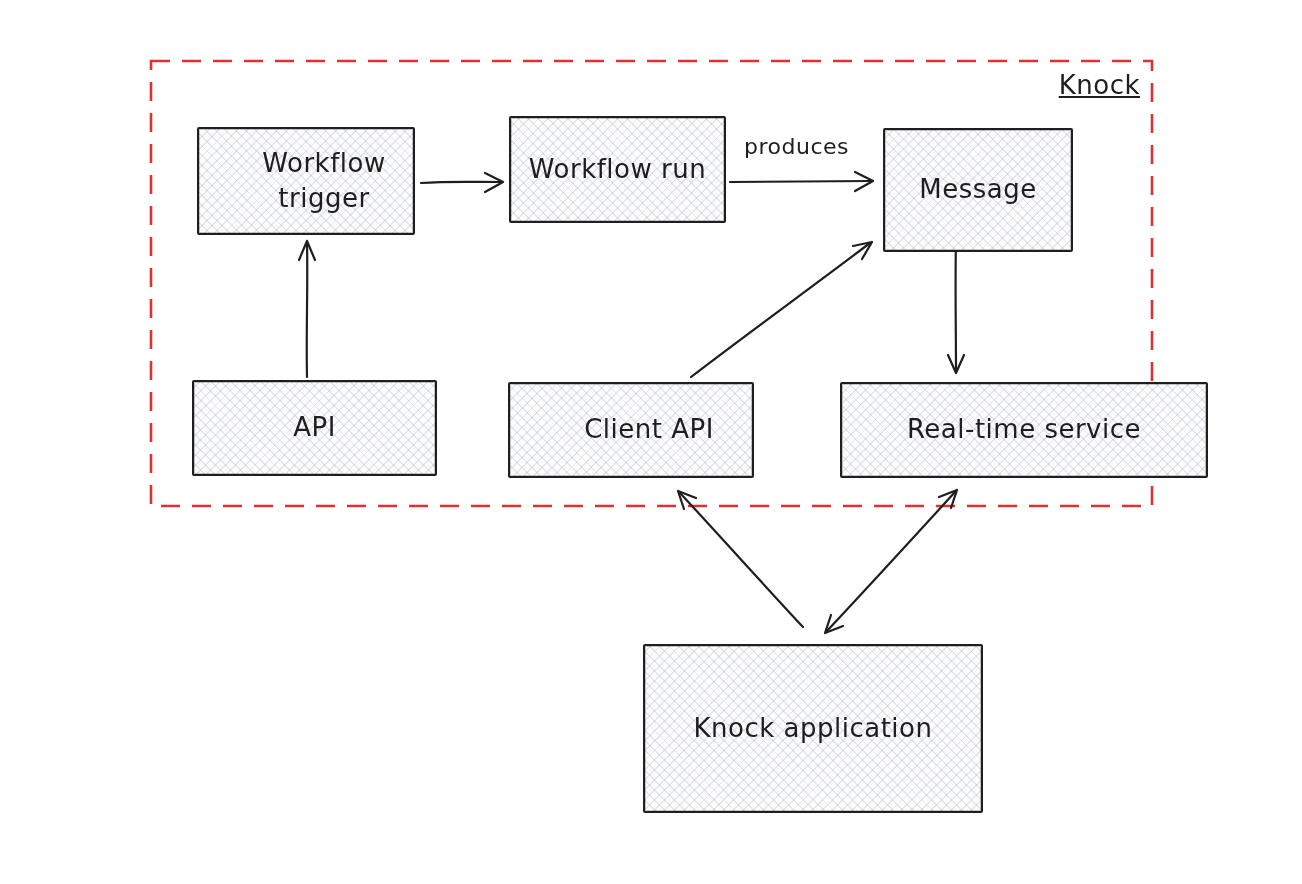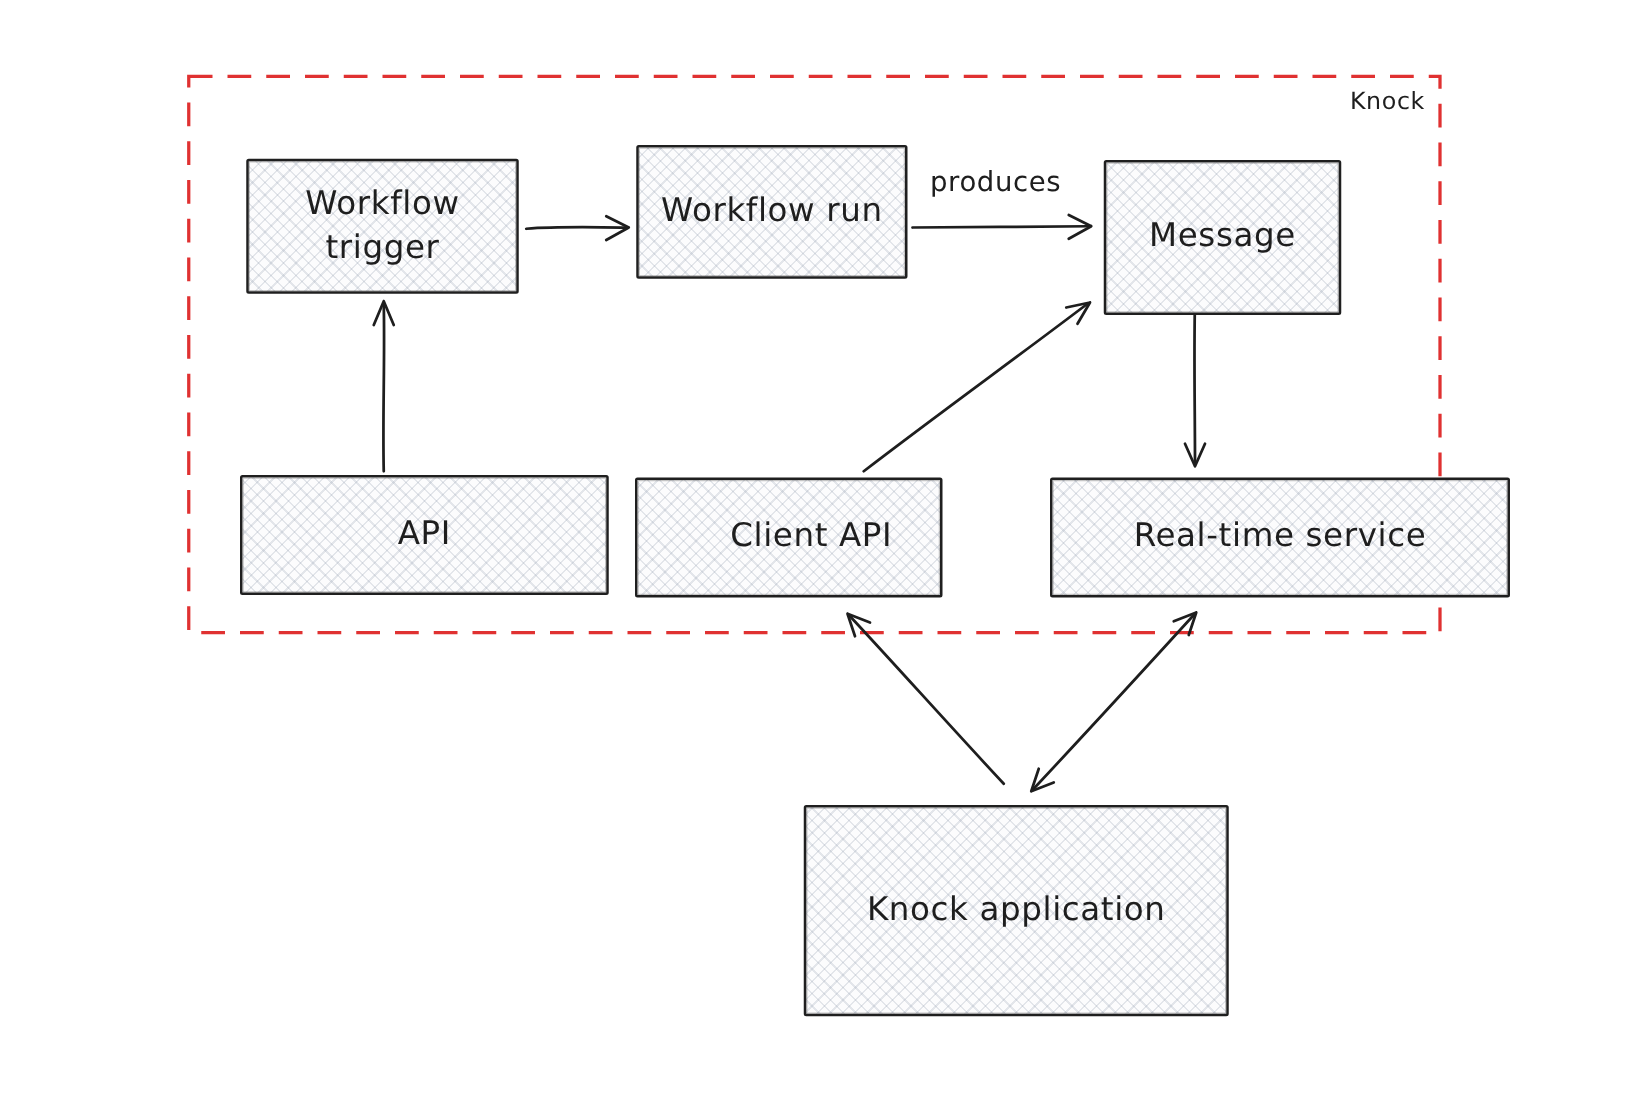--- a/index.html
+++ b/index.html
@@ -48,33 +48,34 @@
   .floating-label {
     position: absolute;
     font-size: 22px;
     letter-spacing: 0.5px;
     color: #1e1e1e;
     white-space: nowrap;
   }
   #region-label {
     right: 162px;
     top: 70px;
-    font-size: 19px;
+    font-size: 26px;
+    text-decoration: underline;
   }
   #produces-label {
     left: 744px;
     top: 134px;
     width: 100px;
     text-align: left;
   }
-  #node-workflow-trigger { left: 197px; top: 127px; width: 218px; height: 108px; }
+  #node-workflow-trigger { left: 197px; top: 127px; width: 218px; height: 108px; justify-content: flex-end; }
   #node-workflow-trigger .label { max-width: 150px; }
   #node-workflow-run     { left: 509px; top: 116px; width: 217px; height: 107px; align-items: center; }
   #node-message          { left: 883px; top: 128px; width: 190px; height: 124px; }
-  #node-api              { left: 192px; top: 380px; width: 295px; height: 96px;  }
+  #node-api              { left: 192px; top: 380px; width: 245px; height: 96px;  }
   #node-client-api       { left: 508px; top: 382px; width: 246px; height: 96px; padding-left: 36px;  }
   #node-realtime-service { left: 840px; top: 382px; width: 368px; height: 96px;  }
   #node-your-application { left: 643px; top: 644px; width: 340px; height: 169px; }
   .edge { stroke: #1e1e1e; stroke-width: 2.2; fill: none; stroke-linecap: round; }
   .boundary { stroke: #e03131; stroke-width: 2.6; fill: none; }
 </style>
 </head>
 <body>
 
 <div class="canvas">

